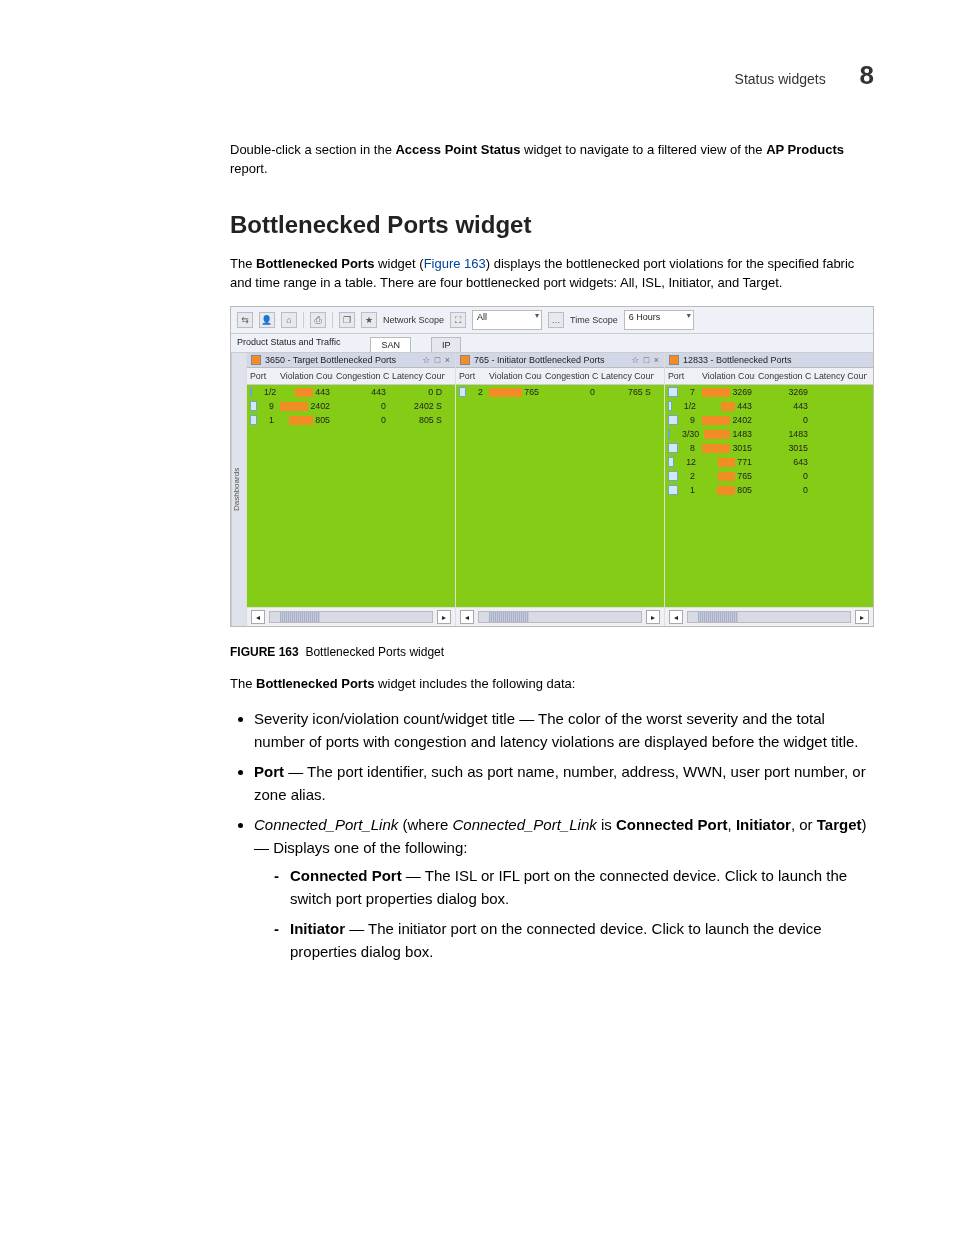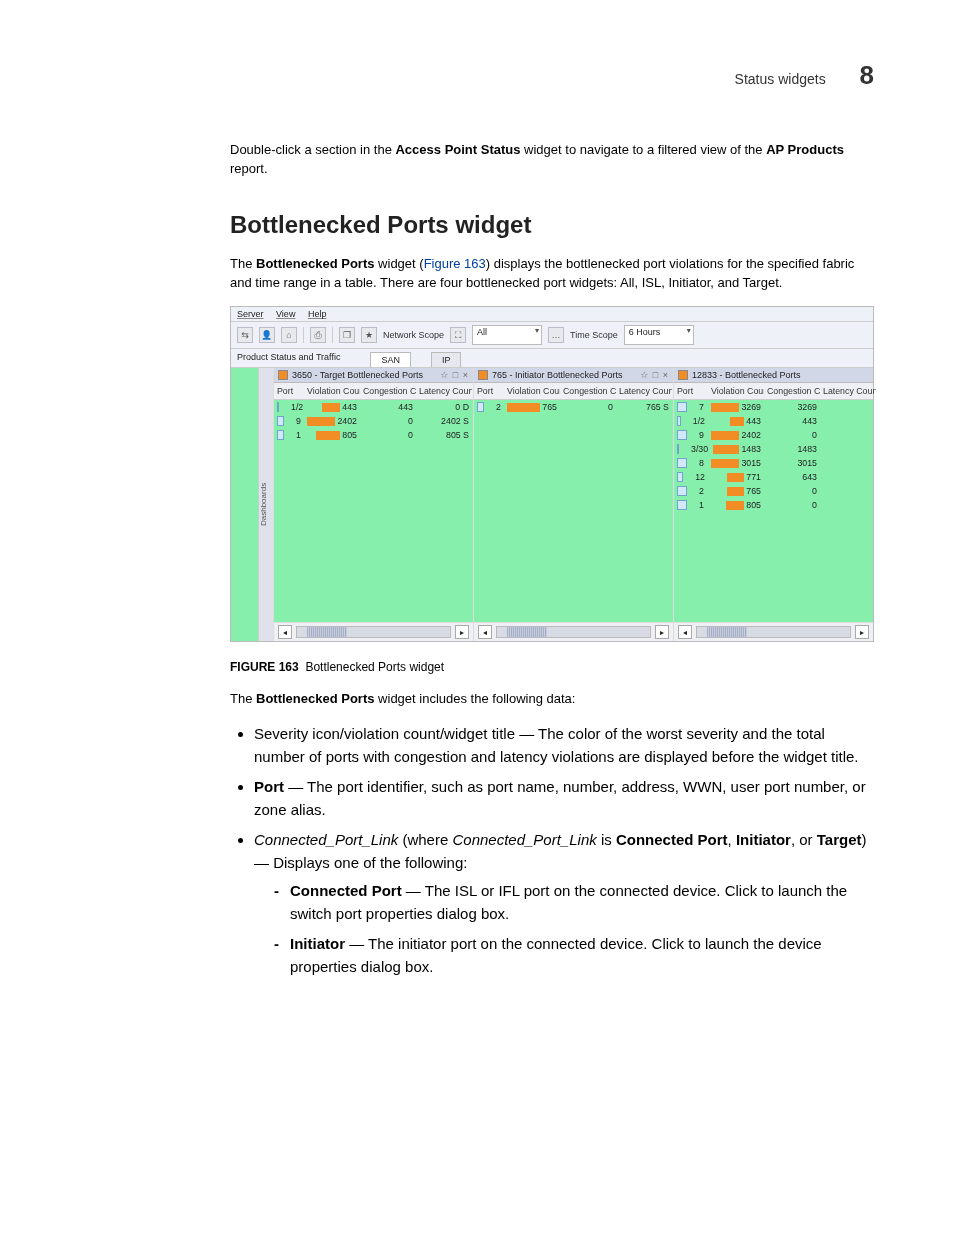--- a/index.html
+++ b/index.html
@@ -152,22 +152,21 @@
     border: 1px solid #bbb;
     border-bottom: none;
     background: #fff;
     padding: 2px 10px;
     font-size: 9px;
   }
   .ui-tab.inactive { background: #e5e8ef; }
 
   .ui-panels {
     display: flex;
-    background: #86efac;
-    padding-left: 27px;
+    background: #84cc16;
   }
   .ui-sider {
     width: 14px;
     background: #dfe2ea;
     writing-mode: vertical-rl;
     transform: rotate(180deg);
     text-align: center;
     font-size: 8px;
     color: #555;
     border-right: 1px solid #ccc;
@@ -284,25 +283,20 @@
     </p>
 
     <h2 class="section-title-widget">Bottlenecked Ports widget</h2>
 
     <p class="body">
       <span>The </span><span class="bold">Bottlenecked Ports</span><span> widget (</span><span class="link-ref">Figure 163</span><span>) displays the bottlenecked port violations for the specified fabric and time range in a table. There are four bottlenecked port widgets: All, ISL, Initiator, and Target.</span>
     </p>
 
     <div class="ui-shot">
 
-      <div class="ui-menu">
-        <span>Server</span>
-        <span>View</span>
-        <span>Help</span>
-      </div>
 
       <div class="ui-toolbar">
         <span class="tb-icon">⇆</span>
         <span class="tb-icon">👤</span>
         <span class="tb-icon">⌂</span>
         <span class="tb-sep"></span>
         <span class="tb-icon">⎙</span>
         <span class="tb-sep"></span>
         <span class="tb-icon">❐</span>
         <span class="tb-icon">★</span>

